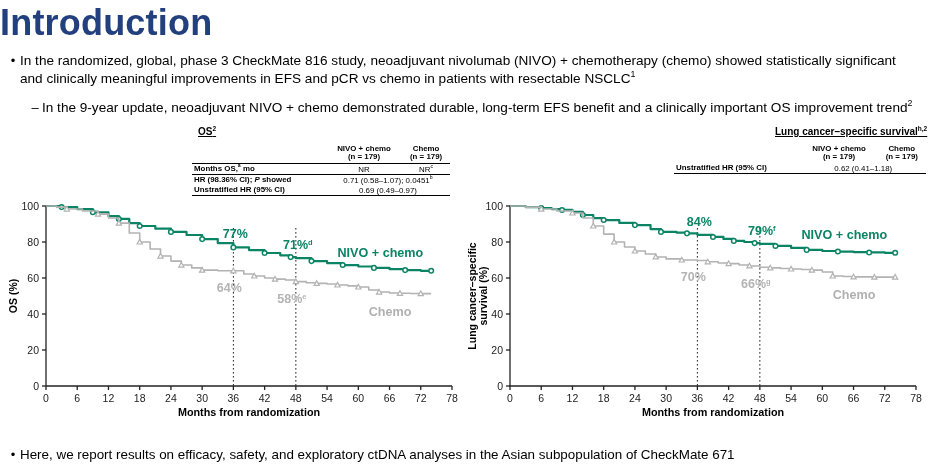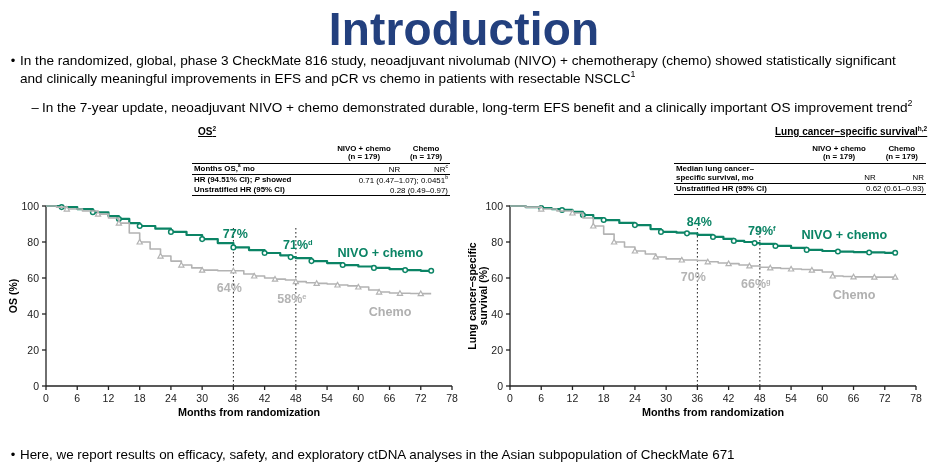--- a/index.html
+++ b/index.html
@@ -3,22 +3,22 @@
 <meta charset="utf-8">
 <style>
   html,body{margin:0;padding:0;}
   body{
     width:928px;height:469px;background:#ffffff;overflow:hidden;
     font-family:"Liberation Sans",sans-serif;color:#000;
     position:relative;
   }
   
   .slide-title{
-    position:absolute;left:0;top:2px;width:928px;text-align:center;
-    font-size:46px;font-weight:bold;color:#23407e;letter-spacing:.2px;
+    position:absolute;left:0;top:2px;width:928px;
+    font-size:36px;font-weight:bold;color:#23407e;letter-spacing:.2px;
     font-family:"Liberation Sans",sans-serif;
   }
   
   .bullet{
     position:absolute;display:flex;align-items:flex-start;
     font-size:13.6px;line-height:1.32;color:#000;
   }
   .bullet .marker{width:14px;flex:0 0 14px;text-align:center;font-size:13px;line-height:1.32;}
   .bullet .btext{flex:1;}
   #bullet-1{left:6px;top:52px;width:912px;}
@@ -37,21 +37,21 @@
   #panel-right .panel-heading{left:311px;}
   
   .stats{
     position:absolute;font-size:7.9px;font-weight:bold;border-collapse:collapse;
   }
   #stats-left{left:192px;top:18px;width:258px;}
   #stats-right{left:210px;top:18px;width:252px;}
   .stats td,.stats th{padding:0.5px 2px;vertical-align:bottom;font-weight:bold;}
   .stats .colhead{text-align:center;font-weight:bold;line-height:1.12;padding-bottom:1px;}
   .stats .lbl{text-align:left;white-space:normal;line-height:1.12;}
-  .stats .val{text-align:right;font-weight:normal;white-space:nowrap;}
+  .stats .val{text-align:center;font-weight:normal;white-space:nowrap;}
   .stats tr.topline td{border-top:1px solid #000;}
   .stats tr.botline td{border-bottom:1px solid #000;}
   
   .chart{position:absolute;top:72px;left:0;width:464px;height:320px;}
   svg{display:block;}
   .tick-txt{font-family:"Liberation Sans",sans-serif;font-size:10.5px;fill:#222;}
   .ax-title{font-family:"Liberation Sans",sans-serif;font-size:10.8px;font-weight:bold;fill:#000;}
   .ylab{font-family:"Liberation Sans",sans-serif;font-size:10.5px;font-weight:bold;fill:#000;}
   .ann-teal{font-family:"Liberation Sans",sans-serif;font-size:12.5px;font-weight:bold;fill:#0b8465;}
   .ann-gray{font-family:"Liberation Sans",sans-serif;font-size:12.5px;font-weight:bold;fill:#b4b4b4;}
@@ -69,21 +69,21 @@
 
 <div class="slide-title">Introduction</div>
 
 <div class="bullet" id="bullet-1">
   <span class="marker">•</span>
   <span class="btext"><span>In the randomized, global, phase 3 CheckMate 816 study, neoadjuvant nivolumab (NIVO) + chemotherapy (chemo) showed statistically significant and clinically meaningful improvements in EFS and pCR vs chemo in patients with resectable NSCLC</span><sup>1</sup></span>
 </div>
 
 <div class="bullet" id="bullet-2">
   <span class="marker">–</span>
-  <span class="btext"><span>In the 7-year update, neoadjuvant NIVO + chemo demonstrated durable, long-term EFS benefit and a clinically important OS improvement trend</span><sup>2</sup></span>
+  <span class="btext"><span>In the 9-year update, neoadjuvant NIVO + chemo demonstrated durable, long-term EFS benefit and a clinically important OS improvement trend</span><sup>2</sup></span>
 </div>
 
 <div class="bullet" id="bullet-3">
   <span class="marker">•</span>
   <span class="btext">Here, we report results on efficacy, safety, and exploratory ctDNA analyses in the Asian subpopulation of CheckMate 671</span>
 </div>
 
 <div class="panel" id="panel-left">
 
   <div class="panel-heading"><span>OS</span><sup>2</sup></div>
@@ -94,26 +94,26 @@
       <td class="lbl"></td>
       <td class="colhead"><span>NIVO + chemo</span><br><span>(n = 179)</span></td>
       <td class="colhead"><span>Chemo</span><br><span>(n = 179)</span></td>
     </tr>
     <tr class="topline botline">
       <td class="lbl"><span>Months OS,</span><sup>a</sup><span> mo</span></td>
       <td class="val">NR</td>
       <td class="val"><span>NR</span><sup>c</sup></td>
     </tr>
     <tr>
-      <td class="lbl"><span>HR (94.51% CI); </span><i>P</i><span> showed</span></td>
-      <td class="val" colspan="2"><span>0.71 (0.47–1.07); 0.0451</span><sup>b</sup></td>
+      <td class="lbl"><span>HR (98.36% CI); </span><i>P</i><span> showed</span></td>
+      <td class="val" colspan="2"><span>0.71 (0.58–1.07); 0.0451</span><sup>b</sup></td>
     </tr>
     <tr class="botline">
       <td class="lbl">Unstratified HR (95% CI)</td>
-      <td class="val" colspan="2">0.28 (0.49–0.97)</td>
+      <td class="val" colspan="2">0.69 (0.49–0.97)</td>
     </tr>
   </tbody>
     </table>
 
   <div class="chart">
     <svg width="464" height="320" viewBox="0 0 464 320">
       <g id="os-plot">
           <line x1="46" y1="8" x2="46" y2="188" stroke="#222" stroke-width="1.3"></line>
           <line x1="46" y1="188" x2="452" y2="188" stroke="#222" stroke-width="1.3"></line>
           <line x1="42" y1="188" x2="46" y2="188" stroke="#222" stroke-width="1.3"></line>
@@ -214,28 +214,23 @@
 
   <div class="panel-heading"><span>Lung cancer–specific survival</span><sup>h,2</sup></div>
 
   <table class="stats" id="stats-right">
     <tbody>
         <tr>
       <td class="lbl"></td>
       <td class="colhead"><span>NIVO + chemo</span><br><span>(n = 179)</span></td>
       <td class="colhead"><span>Chemo</span><br><span>(n = 179)</span></td>
     </tr>
-    <tr class="topline botline">
-      <td class="lbl"><span>Median lung cancer–</span><br><span>specific survival, mo</span></td>
-      <td class="val">NR</td>
-      <td class="val">NR</td>
-    </tr>
     <tr class="botline">
       <td class="lbl">Unstratified HR (95% CI)</td>
-      <td class="val" colspan="2">0.62 (0.61–0.93)</td>
+      <td class="val" colspan="2">0.62 (0.41–1.18)</td>
     </tr>
   </tbody>
     </table>
 
   <div class="chart">
     <svg width="464" height="320" viewBox="0 0 464 320">
       <g id="lcss-plot">
           <line x1="46" y1="8" x2="46" y2="188" stroke="#222" stroke-width="1.3"></line>
           <line x1="46" y1="188" x2="452" y2="188" stroke="#222" stroke-width="1.3"></line>
           <line x1="42" y1="188" x2="46" y2="188" stroke="#222" stroke-width="1.3"></line>

